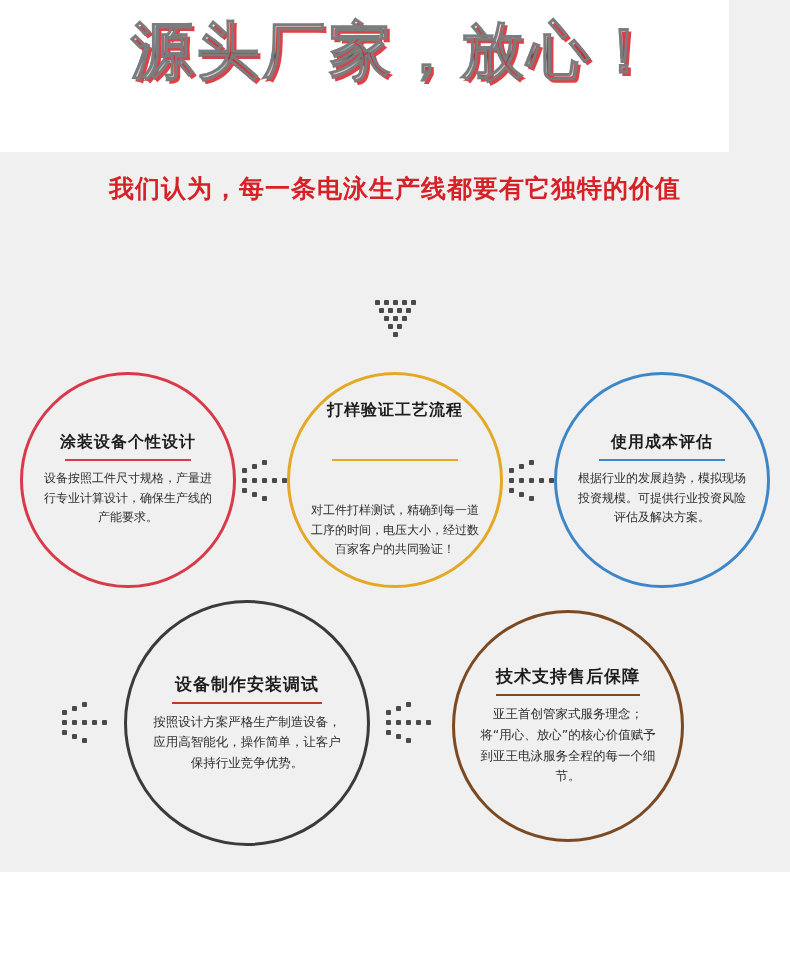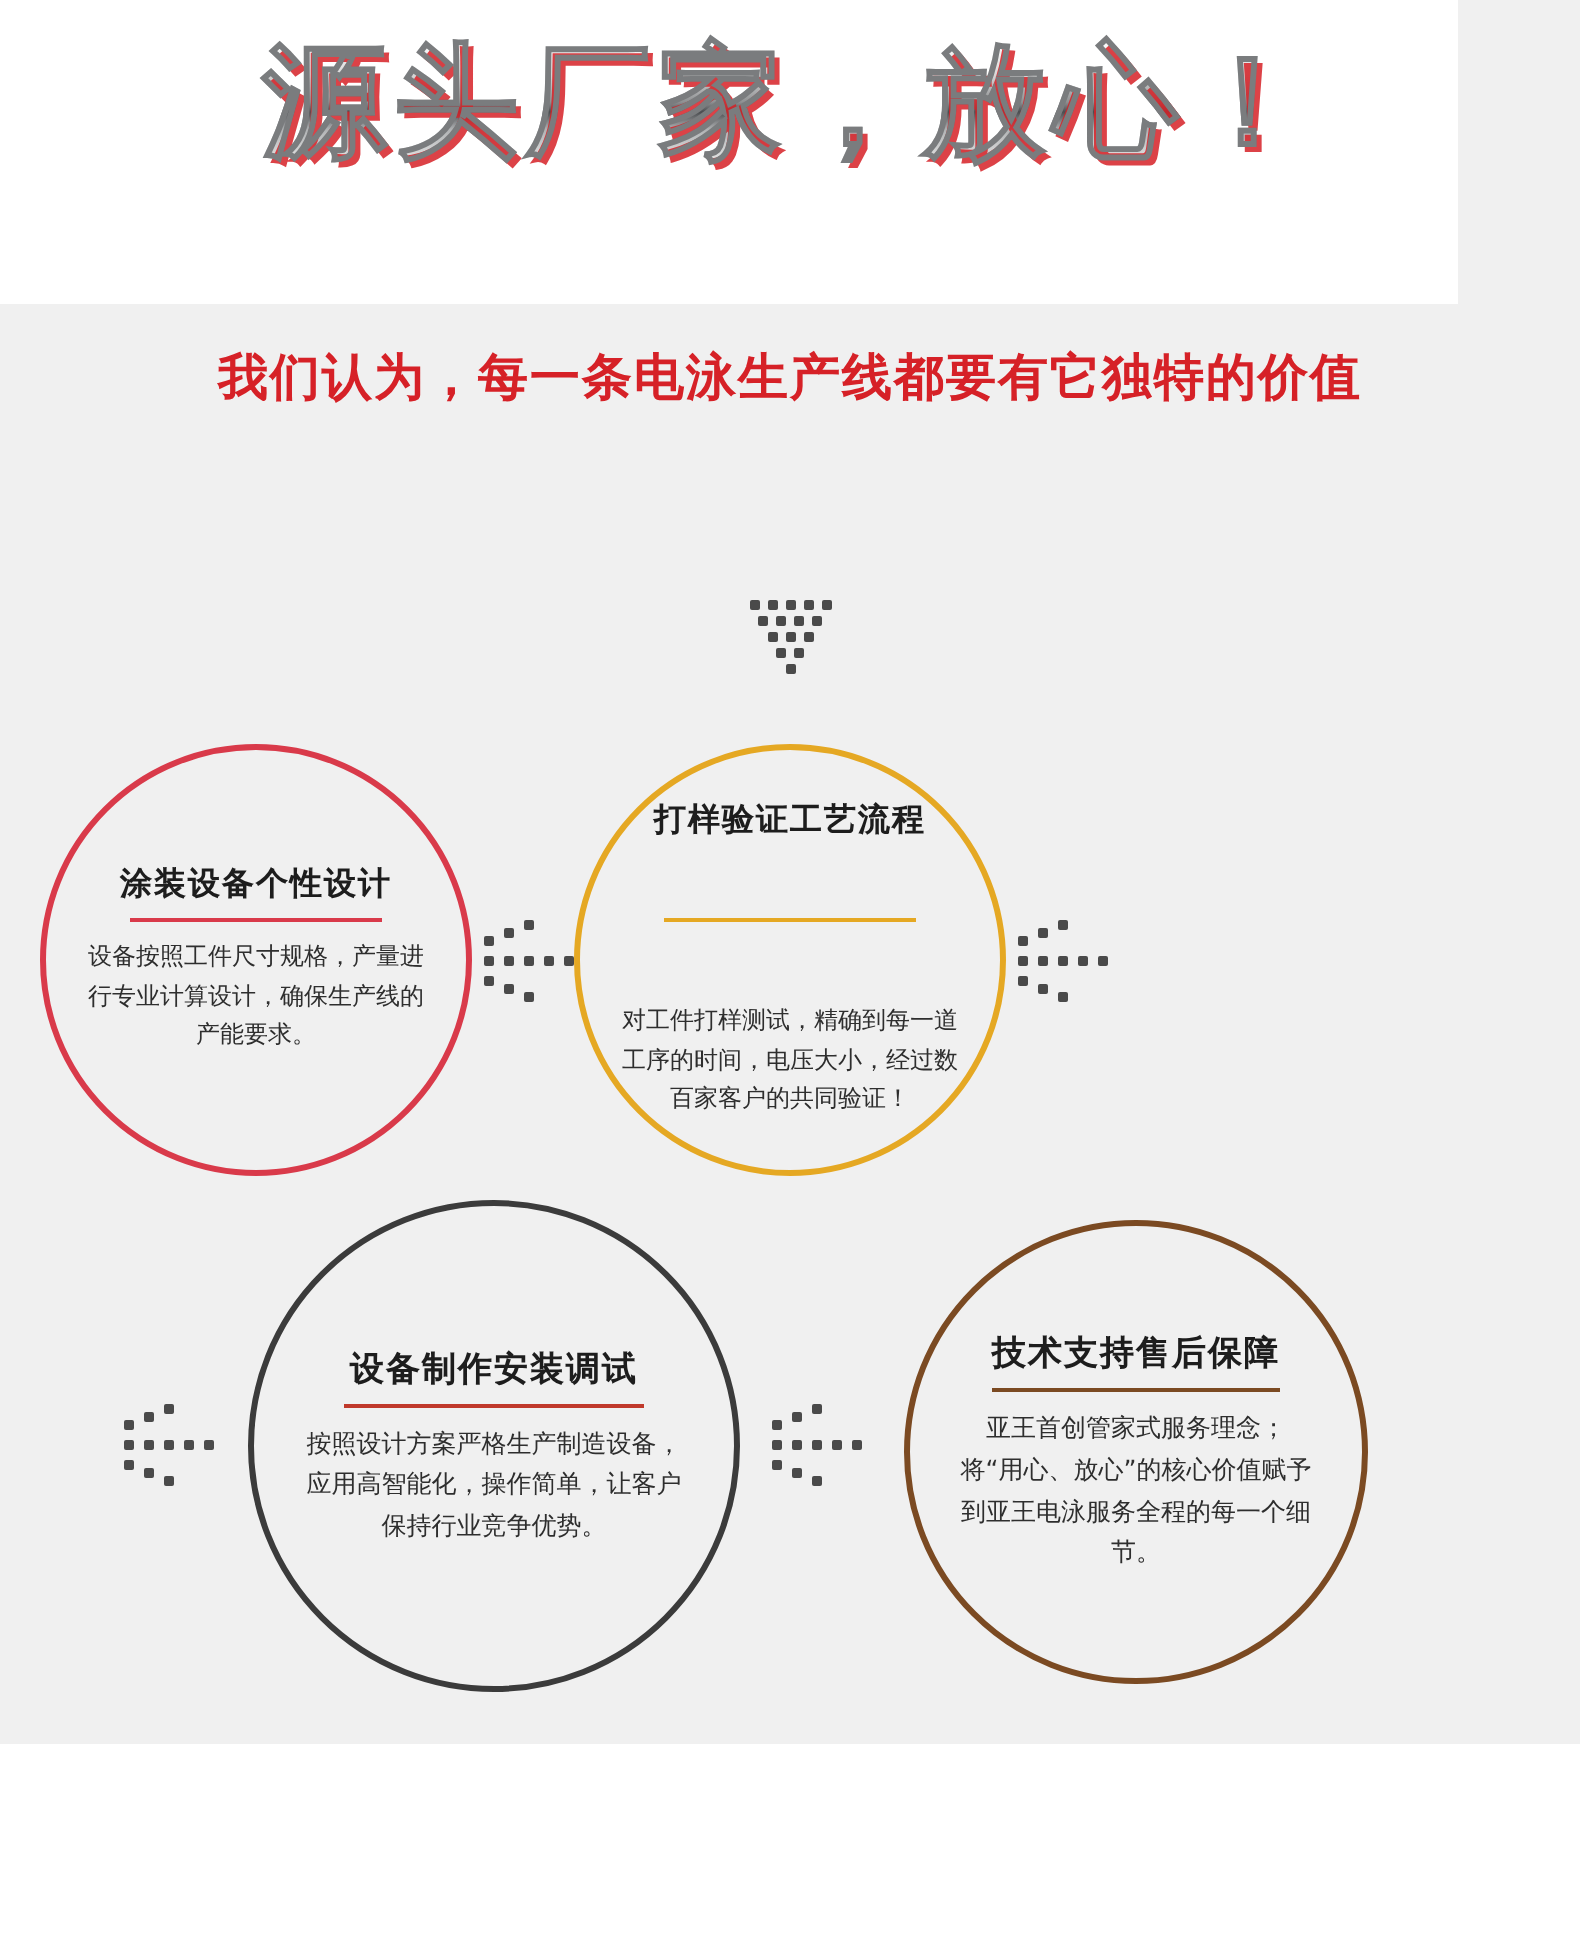--- a/index.html
+++ b/index.html
@@ -207,20 +207,25 @@
     <div class="c-rule"></div>
     <div class="c-body">设备按照工件尺寸规格，产量进行专业计算设计，确保生产线的产能要求。</div>
   </div>
 
   <div class="circle c2">
     <div class="c-title">打样验证工艺流程</div>
     <div class="c-rule"></div>
     <div class="c-body">对工件打样测试，精确到每一道工序的时间，电压大小，经过数百家客户的共同验证！</div>
   </div>
 
+  <div class="circle c3">
+    <div class="c-title">使用成本评估</div>
+    <div class="c-rule"></div>
+    <div class="c-body">根据行业的发展趋势，模拟现场投资规模。可提供行业投资风险评估及解决方案。</div>
+  </div>
 
   <div class="circle c4">
     <div class="c-title">设备制作安装调试</div>
     <div class="c-rule"></div>
     <div class="c-body">按照设计方案严格生产制造设备，应用高智能化，操作简单，让客户保持行业竞争优势。</div>
   </div>
 
   <div class="circle c5">
     <div class="c-title">技术支持售后保障</div>
     <div class="c-rule"></div>

